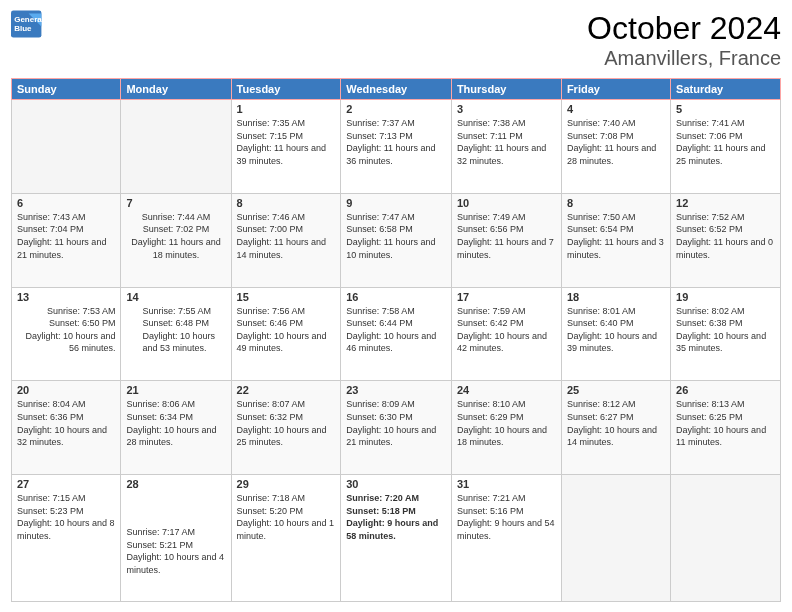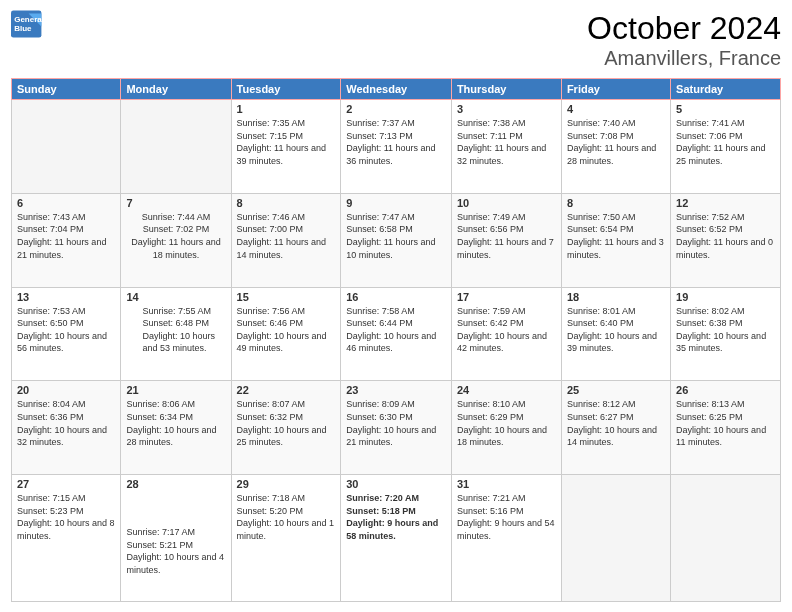--- a/index.html
+++ b/index.html
@@ -193,21 +193,21 @@
           <td>
             <div class="day-number">12</div>
             <div class="day-info" style="white-space: pre-line;">Sunrise: 7:52 AM
 Sunset: 6:52 PM
 Daylight: 11 hours and 0 minutes.</div>
           </td>
         </tr>
         <tr>
           <td>
             <div class="day-number">13</div>
-            <div class="day-info" style="white-space: pre-line;">Sunrise: 7:53 AM
+            <div class="day-info" style="white-space: pre-line; text-align: right;">Sunrise: 7:53 AM
 Sunset: 6:50 PM
 Daylight: 10 hours and 56 minutes.</div>
           </td>
           <td>
             <div class="day-number">14</div>
             <div class="day-info" style="white-space: pre-line; margin-left: 16px;">Sunrise: 7:55 AM
 Sunset: 6:48 PM
 Daylight: 10 hours and 53 minutes.</div>
           </td>
           <td>

